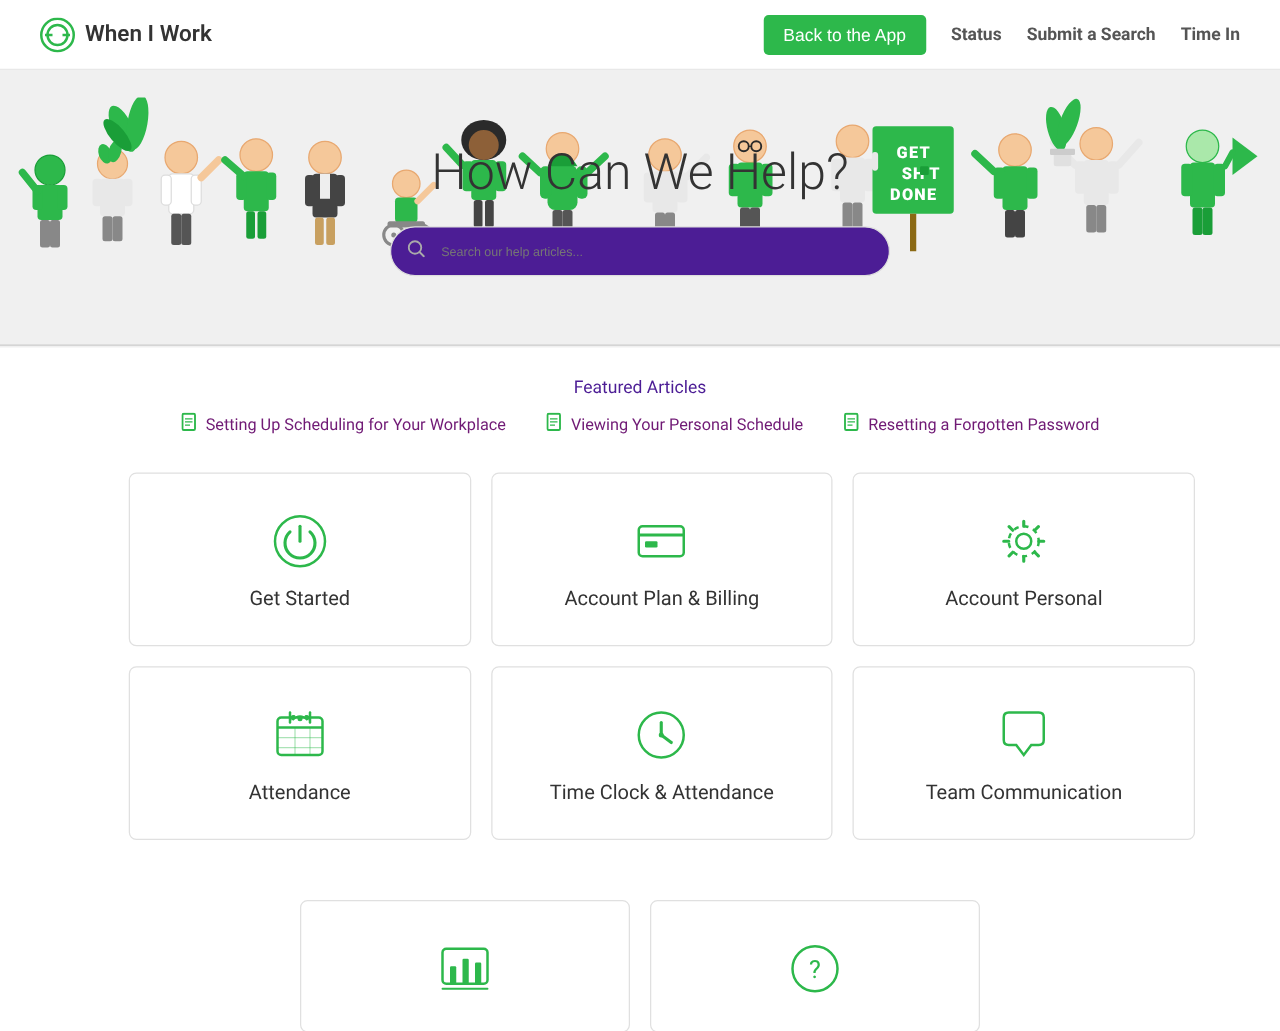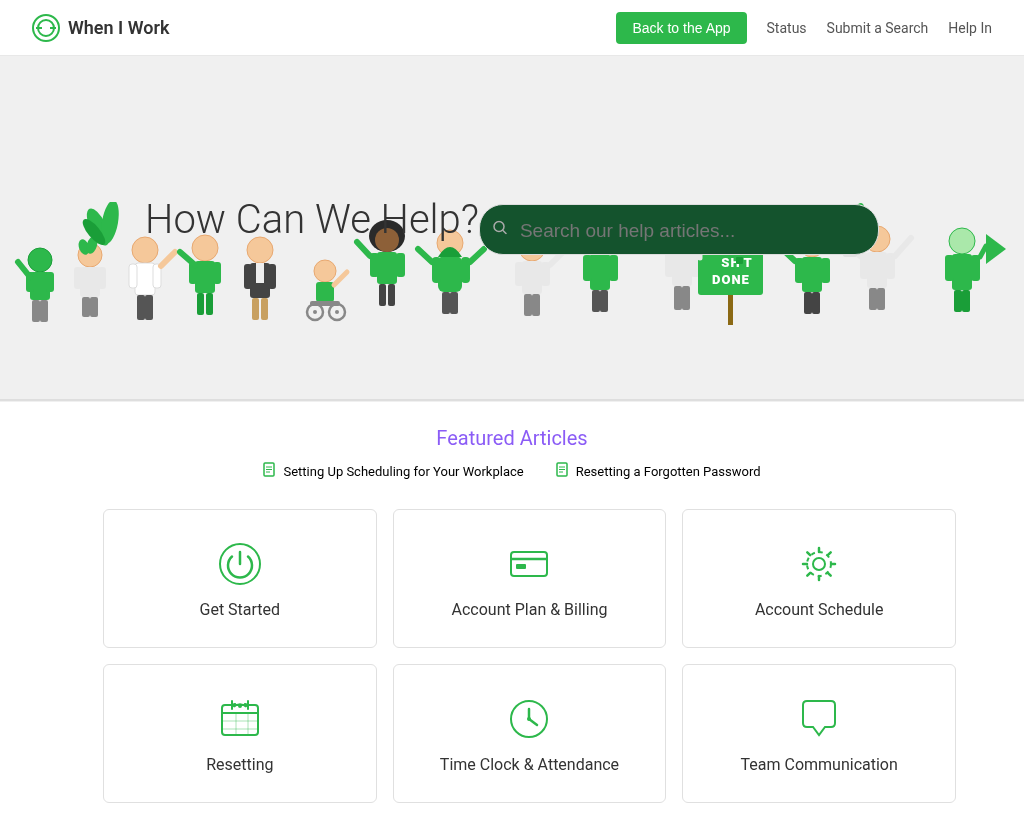--- a/index.html
+++ b/index.html
@@ -42,30 +42,31 @@
       border-radius: 4px;
       font-size: 14px;
       font-weight: 400;
       cursor: pointer;
     }
     .header-link {
       font-size: 14px;
       color: #555;
       text-decoration: none;
       cursor: pointer;
+      font-weight: bold;
     }
 
     
     .hero {
       background: #f0f0f0;
       position: relative;
       overflow: hidden;
-      height: 346px;
-      display: flex;
-      flex-direction: row;
+      height: 222px;
+      display: flex;
+      flex-direction: column;
       align-items: center;
       justify-content: center;
     }
     .hero-title {
       font-size: 40px;
       font-weight: 300;
       color: #333;
       margin-bottom: 20px;
       position: relative;
       z-index: 2;
@@ -73,55 +74,55 @@
     .search-bar {
       position: relative;
       z-index: 2;
       width: 400px;
     }
     .search-bar input {
       width: 100%;
       padding: 15px 16px 12px 40px;
       border: 1px solid #ddd;
       border-radius: 24px;
-      font-size: 19px;
+      font-size: 10px;
       color: #999;
-      background: #14532d;
+      background: #4c1d95;
       outline: none;
     }
     .search-icon-wrap {
       position: absolute;
       left: 14px;
       top: 50%;
       transform: translateY(-50%);
       color: #aaa;
       font-size: 14px;
     }
 
     
     .featured-section {
       padding: 24px 32px 12px;
       text-align: center;
     }
     .featured-title {
-      font-size: 20px;
-      color: #8b5cf6;
+      font-size: 14px;
+      color: #4c1d95;
       margin-bottom: 12px;
     }
     .featured-links {
       display: flex;
       justify-content: center;
       gap: 32px;
       flex-wrap: wrap;
     }
     .featured-link {
       display: flex;
       align-items: center;
       gap: 6px;
-      color: #000000;
+      color: #701a75;
       font-size: 13px;
       cursor: pointer;
       text-decoration: none;
     }
     .doc-icon {
       font-size: 14px;
     }
 
     
     .cards-section {
@@ -192,21 +193,21 @@
       <circle cx="14" cy="14" r="8" stroke="#2db84b" stroke-width="2"></circle>
       <line x1="4" y1="14" x2="10" y2="14" stroke="#2db84b" stroke-width="2"></line>
       <line x1="18" y1="14" x2="24" y2="14" stroke="#2db84b" stroke-width="2"></line>
     </svg>
     <span class="logo-text">When I Work</span>
   </div>
   <nav class="header-nav">
     <button class="btn-back-to-app">Back to the App</button>
     <a class="header-link">Status</a>
     <a class="header-link">Submit a Search</a>
-    <a class="header-link">Help In</a>
+    <a class="header-link">Time In</a>
   </nav>
 </header>
 
 <section class="hero">
   <h1 class="hero-title">How Can We Help?</h1>
   <div class="search-bar">
     <span class="search-icon-wrap">
       <svg width="14" height="14" viewBox="0 0 14 14" fill="none">
         <circle cx="6" cy="6" r="5" stroke="#aaa" stroke-width="1.5"></circle>
         <line x1="10" y1="10" x2="13" y2="13" stroke="#aaa" stroke-width="1.5" stroke-linecap="round"></line>
@@ -428,20 +429,31 @@
     </a>
     <a class="featured-link">
       <span class="doc-icon">
         <svg width="14" height="16" viewBox="0 0 14 16" fill="none">
           <rect x="1" y="1" width="10" height="13" rx="1" stroke="#2db84b" stroke-width="1.5"></rect>
           <line x1="3" y1="5" x2="9" y2="5" stroke="#2db84b" stroke-width="1"></line>
           <line x1="3" y1="7.5" x2="9" y2="7.5" stroke="#2db84b" stroke-width="1"></line>
           <line x1="3" y1="10" x2="7" y2="10" stroke="#2db84b" stroke-width="1"></line>
         </svg>
       </span>
+      <span>Viewing Your Personal Schedule</span>
+    </a>
+    <a class="featured-link">
+      <span class="doc-icon">
+        <svg width="14" height="16" viewBox="0 0 14 16" fill="none">
+          <rect x="1" y="1" width="10" height="13" rx="1" stroke="#2db84b" stroke-width="1.5"></rect>
+          <line x1="3" y1="5" x2="9" y2="5" stroke="#2db84b" stroke-width="1"></line>
+          <line x1="3" y1="7.5" x2="9" y2="7.5" stroke="#2db84b" stroke-width="1"></line>
+          <line x1="3" y1="10" x2="7" y2="10" stroke="#2db84b" stroke-width="1"></line>
+        </svg>
+      </span>
       <span>Resetting a Forgotten Password</span>
     </a>
   </div>
 </section>
 
 <div class="cards-section">
   <div class="cards-grid">
 
     <div class="card">
       <div class="card-icon">
@@ -466,21 +478,21 @@
     </div>
 
     <div class="card">
       <div class="card-icon">
         <svg viewBox="0 0 44 44" fill="none">
           <circle cx="22" cy="22" r="6" stroke="#2db84b" stroke-width="2"></circle>
           <path d="M22 6 L22 10 M22 34 L22 38 M6 22 L10 22 M34 22 L38 22 M10.3 10.3 L13.2 13.2 M30.8 30.8 L33.7 33.7 M10.3 33.7 L13.2 30.8 M30.8 13.2 L33.7 10.3" stroke="#2db84b" stroke-width="2.5" stroke-linecap="round"></path>
           <circle cx="22" cy="22" r="12" stroke="#2db84b" stroke-width="2" stroke-dasharray="4 4"></circle>
         </svg>
       </div>
-      <span class="card-label">Account Schedule</span>
+      <span class="card-label">Account Personal</span>
     </div>
   </div>
 
   <div class="cards-grid">
 
     <div class="card">
       <div class="card-icon">
         <svg viewBox="0 0 44 44" fill="none">
           <rect x="4" y="8" width="36" height="30" rx="3" stroke="#2db84b" stroke-width="2"></rect>
           <line x1="4" y1="16" x2="40" y2="16" stroke="#2db84b" stroke-width="2"></line>
@@ -491,21 +503,21 @@
           <circle cx="22" cy="9" r="2" fill="#2db84b"></circle>
           <path d="M16 10 Q14 6 18 7" stroke="#2db84b" stroke-width="1.5" fill="none"></path>
           <path d="M28 10 Q30 6 26 7" stroke="#2db84b" stroke-width="1.5" fill="none"></path>
 
           <line x1="4" y1="24" x2="40" y2="24" stroke="#2db84b" stroke-width="1" opacity="0.4"></line>
           <line x1="4" y1="32" x2="40" y2="32" stroke="#2db84b" stroke-width="1" opacity="0.4"></line>
           <line x1="18" y1="16" x2="18" y2="38" stroke="#2db84b" stroke-width="1" opacity="0.4"></line>
           <line x1="30" y1="16" x2="30" y2="38" stroke="#2db84b" stroke-width="1" opacity="0.4"></line>
         </svg>
       </div>
-      <span class="card-label">Resetting</span>
+      <span class="card-label">Attendance</span>
     </div>
 
     <div class="card">
       <div class="card-icon">
         <svg viewBox="0 0 44 44" fill="none">
           <circle cx="22" cy="22" r="18" stroke="#2db84b" stroke-width="2"></circle>
           <line x1="22" y1="12" x2="22" y2="22" stroke="#2db84b" stroke-width="2.5" stroke-linecap="round"></line>
           <line x1="22" y1="22" x2="30" y2="28" stroke="#2db84b" stroke-width="2.5" stroke-linecap="round"></line>
           <circle cx="22" cy="22" r="2" fill="#2db84b"></circle>
         </svg>

